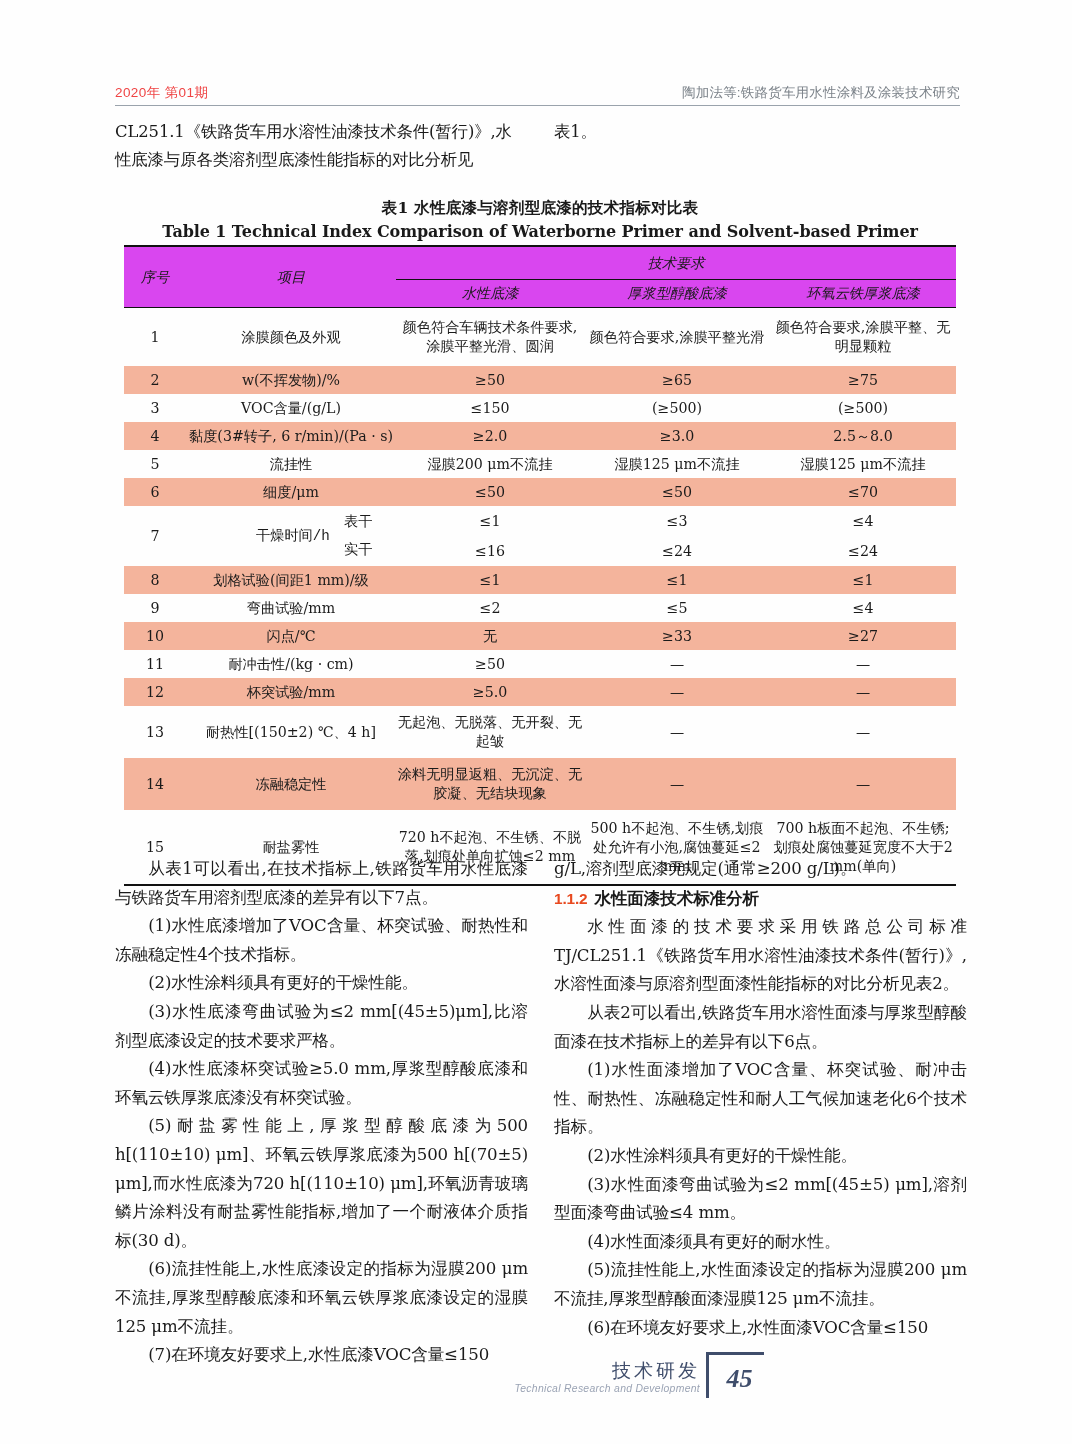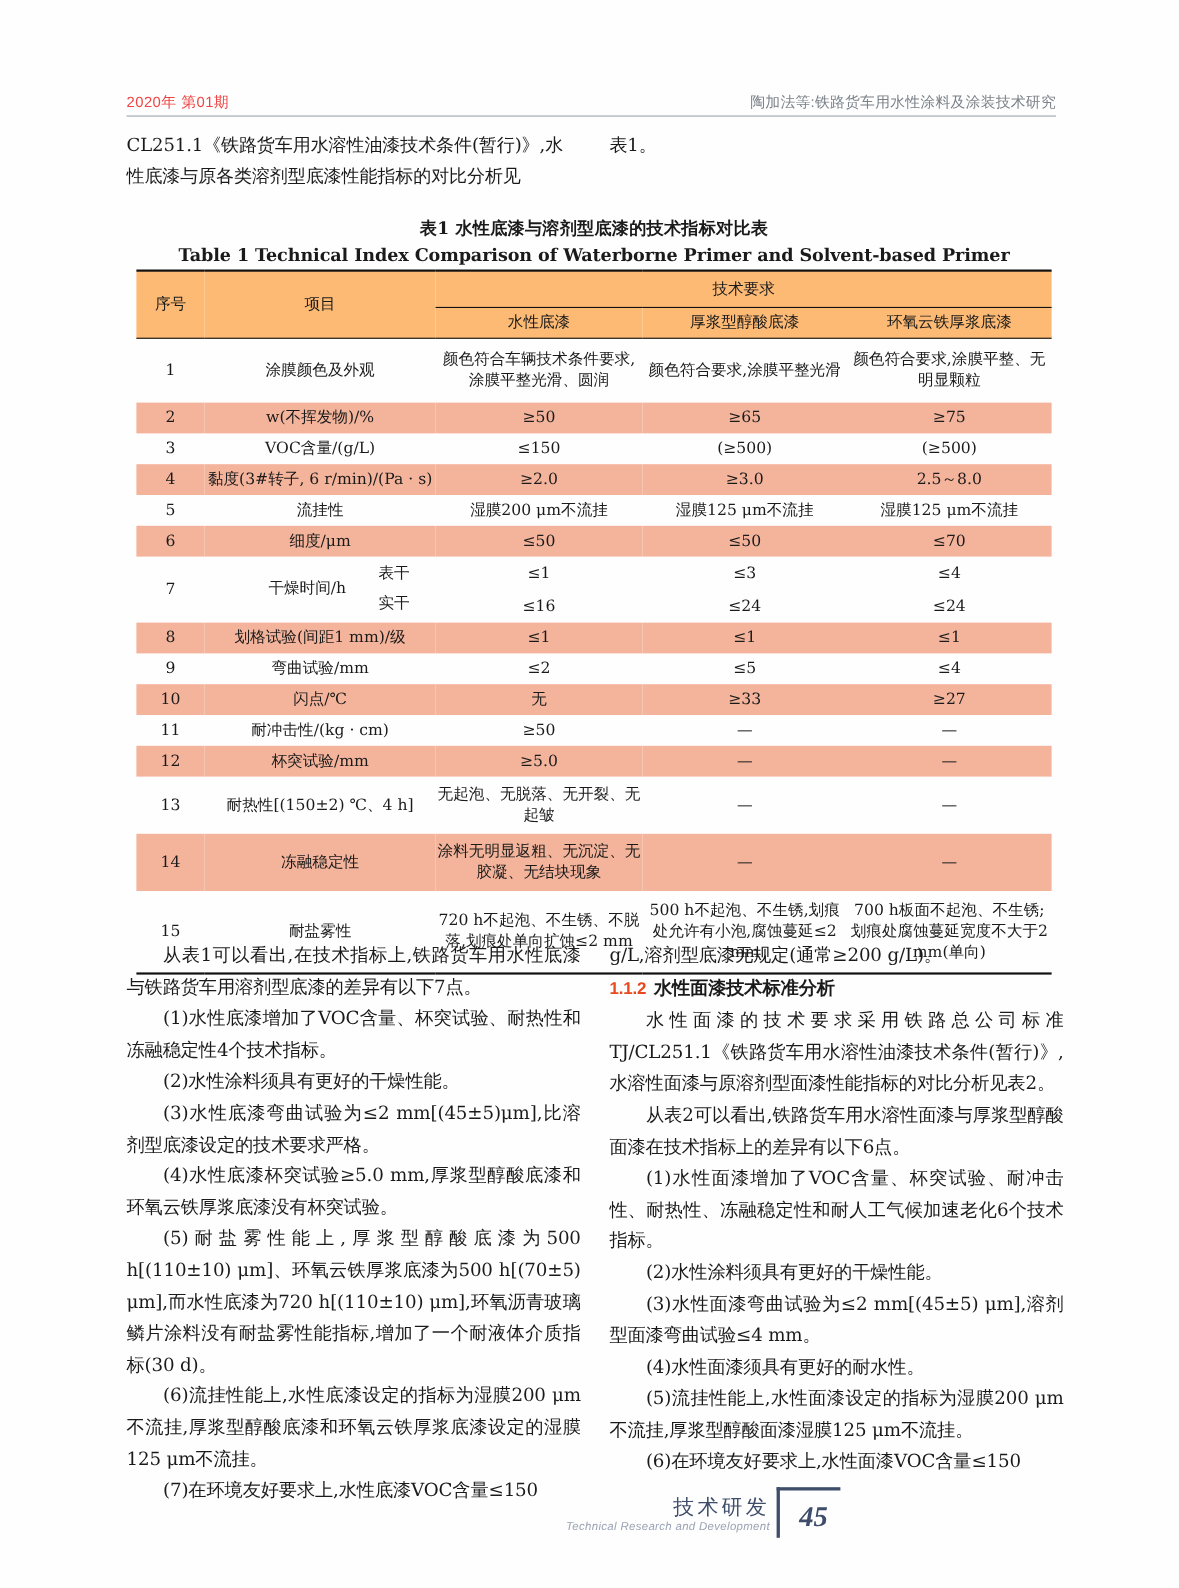--- a/index.html
+++ b/index.html
@@ -110,21 +110,21 @@
     line-height: 19px;
     font-weight: normal;
   }
   .rule-top   { border-top: 2.4px solid #111; }
   .rule-bot   { border-bottom: 2.4px solid #111; }
   .rule-mid   { border-bottom: 1.2px solid #111; }
   .rule-thin  { border-bottom: 1px solid #111; }
 
   thead tr.hrow1 td { height: 32px; }
   thead tr.hrow2 td { height: 27px; }
-  .hdr-bg { background: #fdba74; }
+  .hdr-bg { background: #d946ef; font-style: italic; }
 
   .c-no    { width: 62px; }
   .c-item  { width: 210px; }
   .c-v1    { width: 188px; }
   .c-v2    { width: 186px; }
   .c-v3    { width: 186px; }
 
   .item-cell {
     text-align: left;
     padding-left: 58px;
@@ -316,21 +316,21 @@
           <td class="item-cell">细度/μm</td>
           <td>≤50</td>
           <td>≤50</td>
           <td>≤70</td>
         </tr>
 
         <tr>
           <td rowspan="2" style="height:30px">7</td>
           <td rowspan="2" style="padding:0">
             <div style="position:relative;height:60px;">
-              <div style="position:absolute;left:58px;top:50%;transform:translateY(-50%);">干燥时间/h</div>
+              <div style="position:absolute;left:70px;top:50%;transform:translateY(-50%);font-family:Liberation Mono, monospace;">干燥时间/h</div>
               <div style="position:absolute;left:158px;top:6px;">表干</div>
               <div style="position:absolute;left:158px;top:34px;">实干</div>
             </div>
           </td>
           <td>≤1</td>
           <td>≤3</td>
           <td>≤4</td>
         </tr>
 
         <tr>

